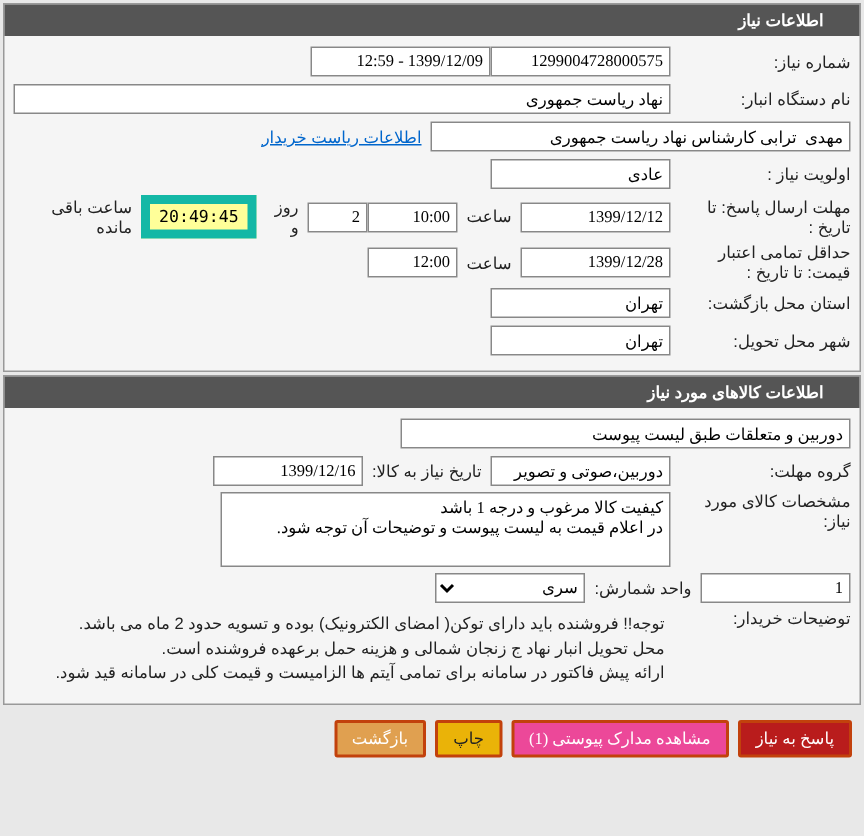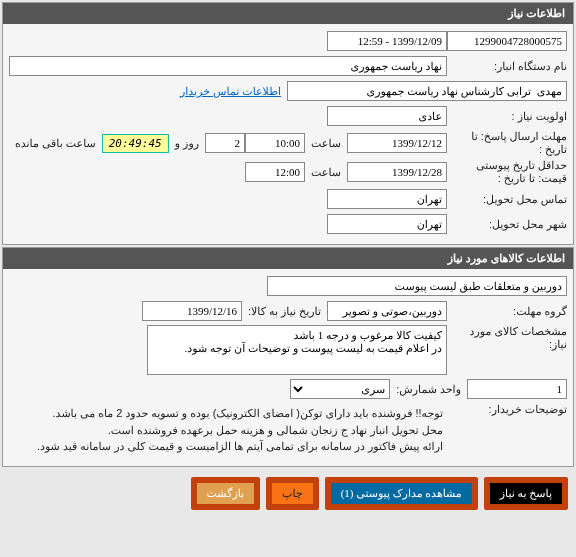--- a/index.html
+++ b/index.html
@@ -11,21 +11,21 @@
   width: 576px;
 }
 .panel {
   background: #f5f5f5;
   border: 1px solid #999;
   margin: 2px;
 }
 .panel-header {
   background: #555;
   color: #fff;
-  padding: 4px 8px;
+  padding: 4px 24px;
   font-weight: bold;
   font-size: 11px;
 }
 .panel-body {
   padding: 6px;
 }
 .row {
   display: flex;
   align-items: center;
   margin-bottom: 3px;
@@ -62,25 +62,24 @@
   border: 1px solid #888;
   background: #fff;
   font-family: Tahoma;
   font-size: 11px;
   padding: 3px 4px;
   direction: rtl;
   resize: none;
 }
 .countdown {
   background: #ffff99;
-  border: 1px solid #14b8a6;
+  border: 6px solid #14b8a6;
   padding: 2px 6px;
   font-family: monospace;
   font-size: 11px;
-  font-style: italic;
 }
 .link {
   color: #0066cc;
   text-decoration: underline;
   cursor: pointer;
   font-size: 11px;
   margin-right: 6px;
 }
 select {
   border: 1px solid #888;
@@ -97,52 +96,53 @@
   padding: 2px 4px;
 }
 .button-bar {
   display: flex;
   gap: 6px;
   padding: 8px;
   justify-content: flex-start;
   background: #e8e8e8;
 }
 .btn {
-  border: 6px solid #c2410c;
+  border: 2px solid #c2410c;
   padding: 4px 10px;
   font-family: Tahoma;
   font-size: 11px;
   cursor: pointer;
   border-radius: 2px;
 }
-.btn-primary { background: #000000; color: #fff; }
-.btn-default { background: #f97316; color: #222; }
+.btn-primary { background: #b91c1c; color: #fff; }
+.btn-default { background: #eab308; color: #222; }
 .btn-warn { background: #e0a050; color: #fff; }
-.btn-info { background: #0369a1; color: #fff; }
+.btn-info { background: #ec4899; color: #fff; }
 </style>
 </head>
 <body>
 
 <div class="panel">
   <div class="panel-header">اطلاعات نیاز</div>
   <div class="panel-body">
 
     <div class="row">
+      <span class="label">شماره نیاز:</span>
       <input type="text" class="w-120" readonly="" value="1299004728000575" style="">
       <input type="text" class="w-120" readonly="" value="1399/12/09 - 12:59" style="">
     </div>
 
     <div class="row">
       <span class="label">نام دستگاه انبار:</span>
       <input type="text" class="w-full" readonly="" value="نهاد ریاست جمهوری" style="">
     </div>
 
     <div class="row">
       <input type="text" class="w-full" readonly="" style="max-width: 280px;" value="مهدی  ترابی کارشناس نهاد ریاست جمهوری">
-      <span class="link">اطلاعات تماس خریدار</span>
+      <span class="link">اطلاعات ریاست خریدار</span>
     </div>
 
     <div class="row">
       <span class="label">اولویت نیاز :</span>
       <input type="text" class="w-120" readonly="" value="عادی" style="">
     </div>
 
     <div class="row">
       <span class="label">
         <span>مهلت ارسال پاسخ:</span>
@@ -153,30 +153,30 @@
       <input type="text" class="w-60" readonly="" value="10:00" style="">
       <span style="flex:1"></span>
       <input type="text" class="w-40" readonly="" value="2" style="">
       <span class="label-inline">روز و</span>
       <span class="countdown">20:49:45</span>
       <span class="label-inline">ساعت باقی مانده</span>
     </div>
 
     <div class="row">
       <span class="label">
-        <span>حداقل تاریخ پیوستی قیمت:</span>
+        <span>حداقل تمامی اعتبار قیمت:</span>
         <span>تا تاریخ :</span>
       </span>
       <input type="text" class="w-100" readonly="" value="1399/12/28" style="">
       <span class="label-inline">ساعت</span>
       <input type="text" class="w-60" readonly="" value="12:00" style="">
     </div>
 
     <div class="row">
-      <span class="label">تماس محل تحویل:</span>
+      <span class="label">استان محل بازگشت:</span>
       <input type="text" class="w-120" readonly="" value="تهران" style="">
     </div>
 
     <div class="row">
       <span class="label">شهر محل تحویل:</span>
       <input type="text" class="w-120" readonly="" value="تهران" style="">
     </div>
 
   </div>
 </div>

